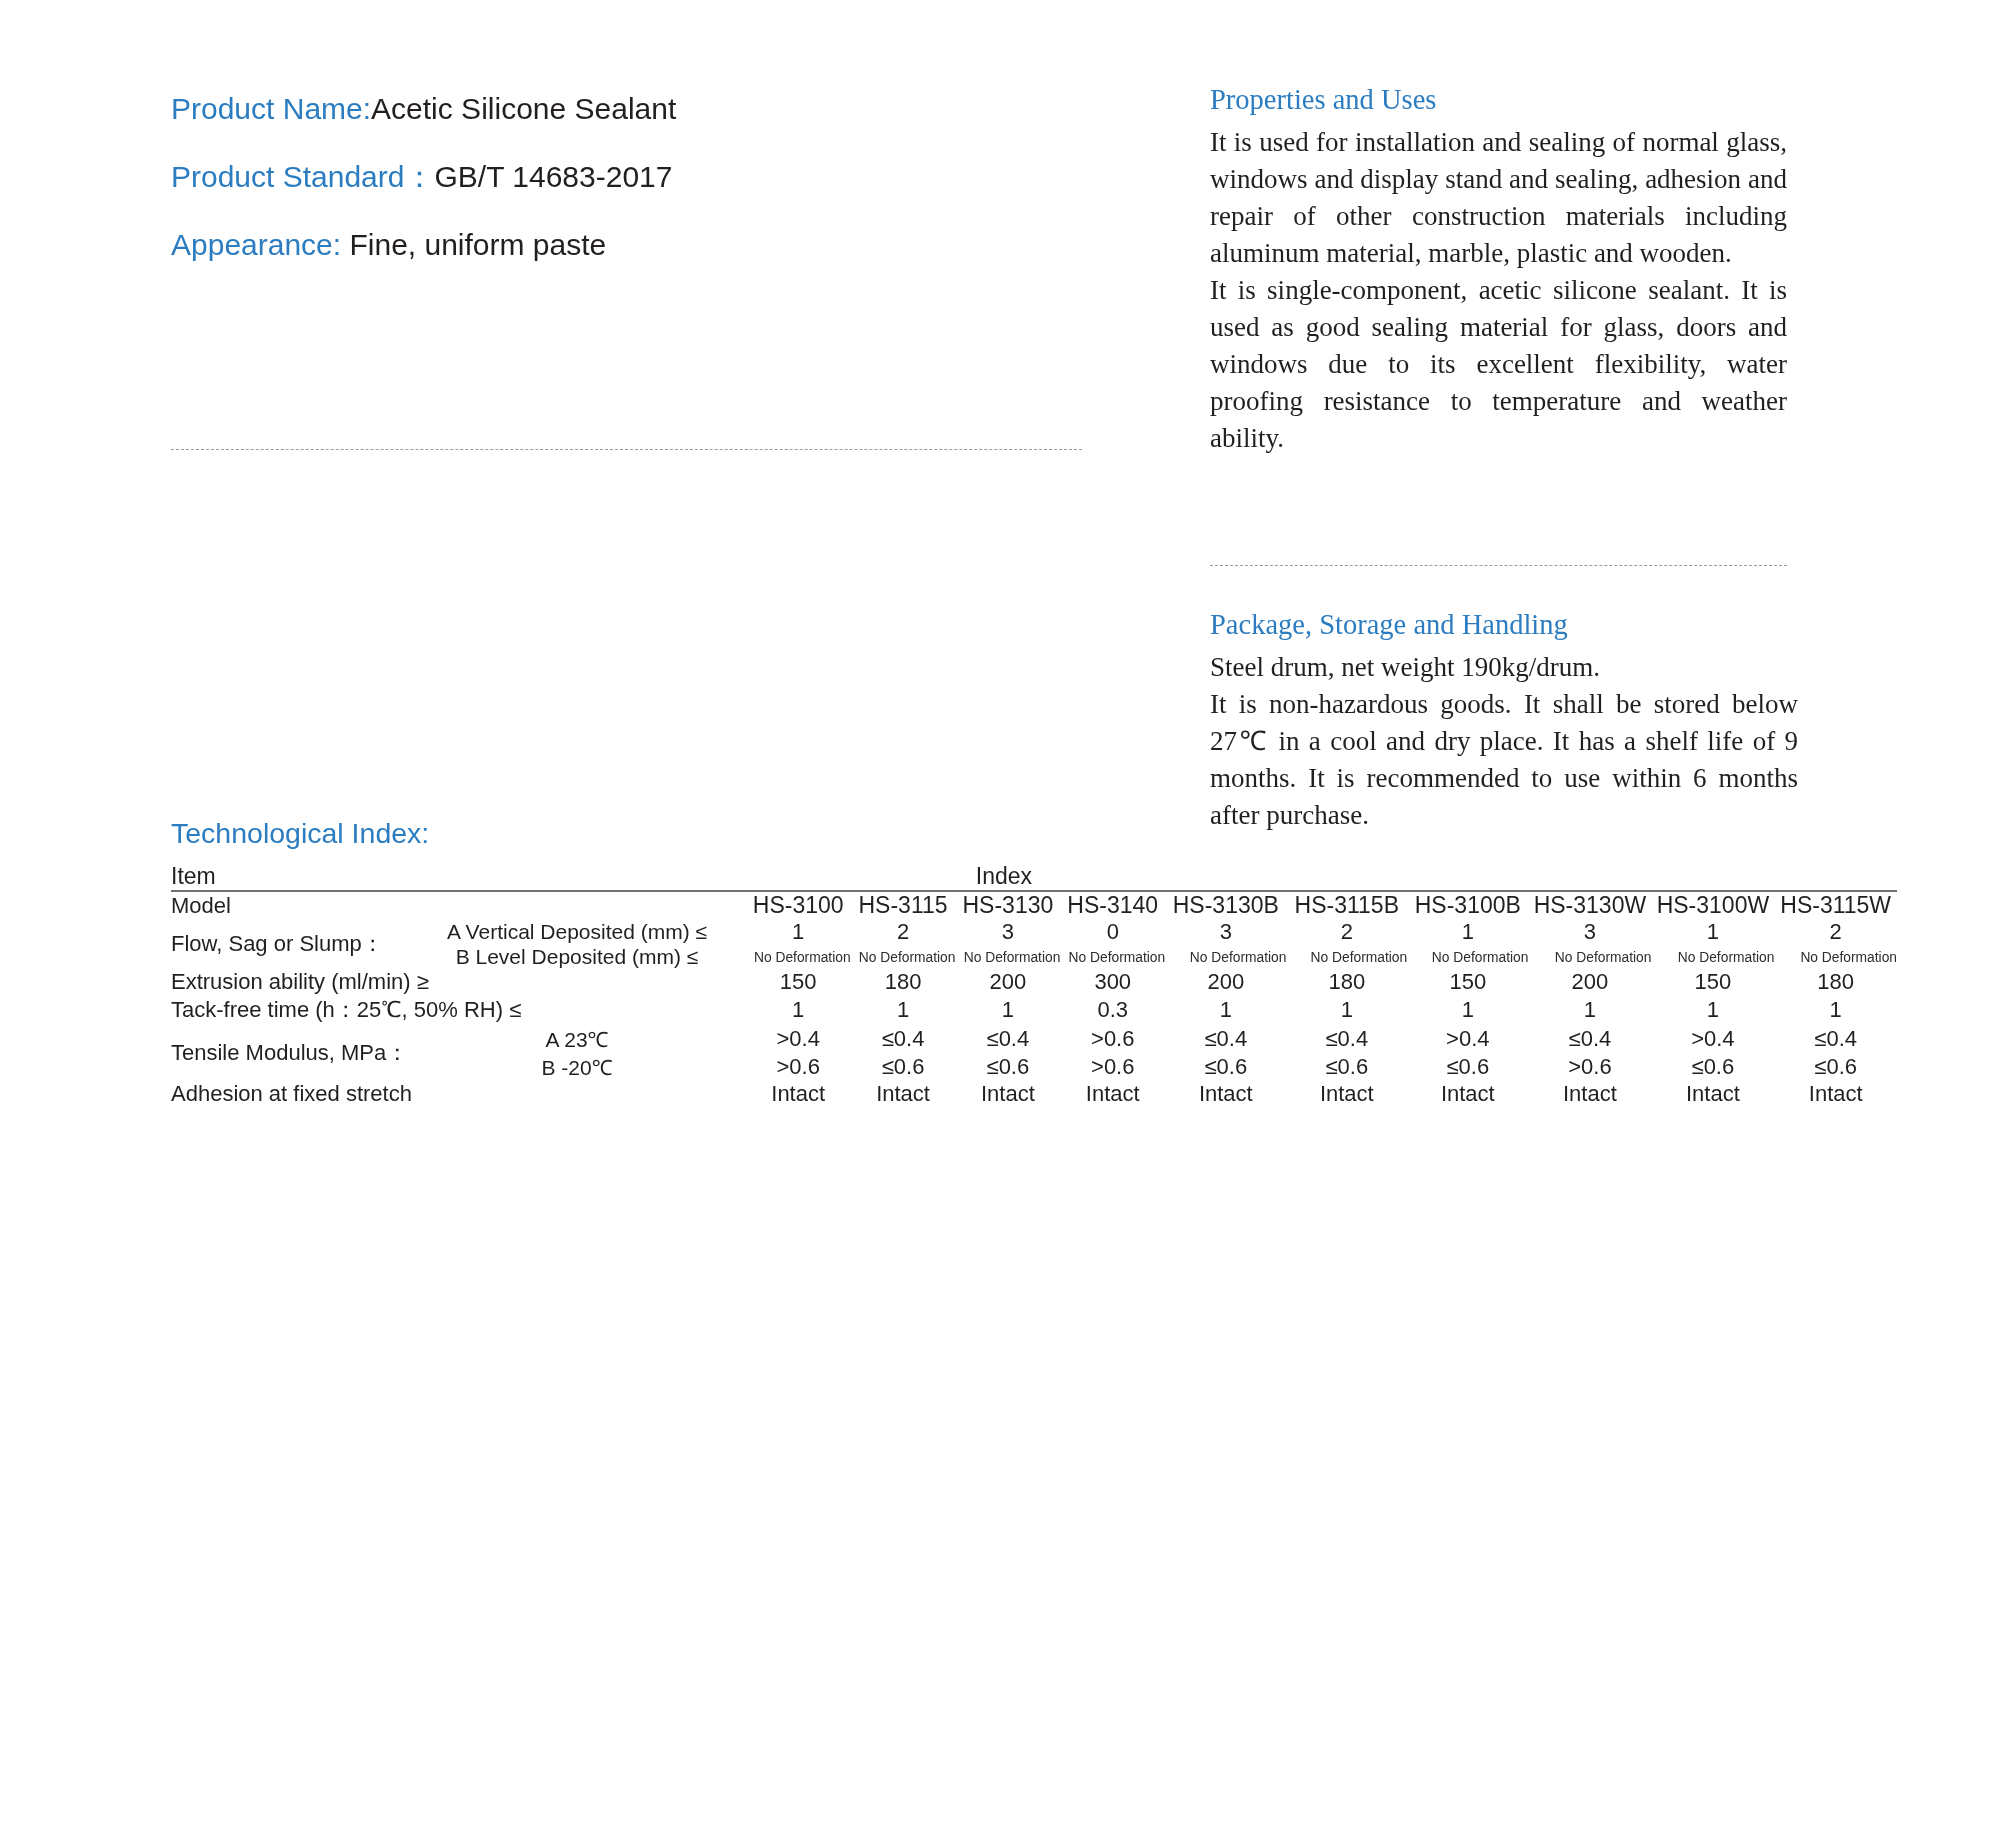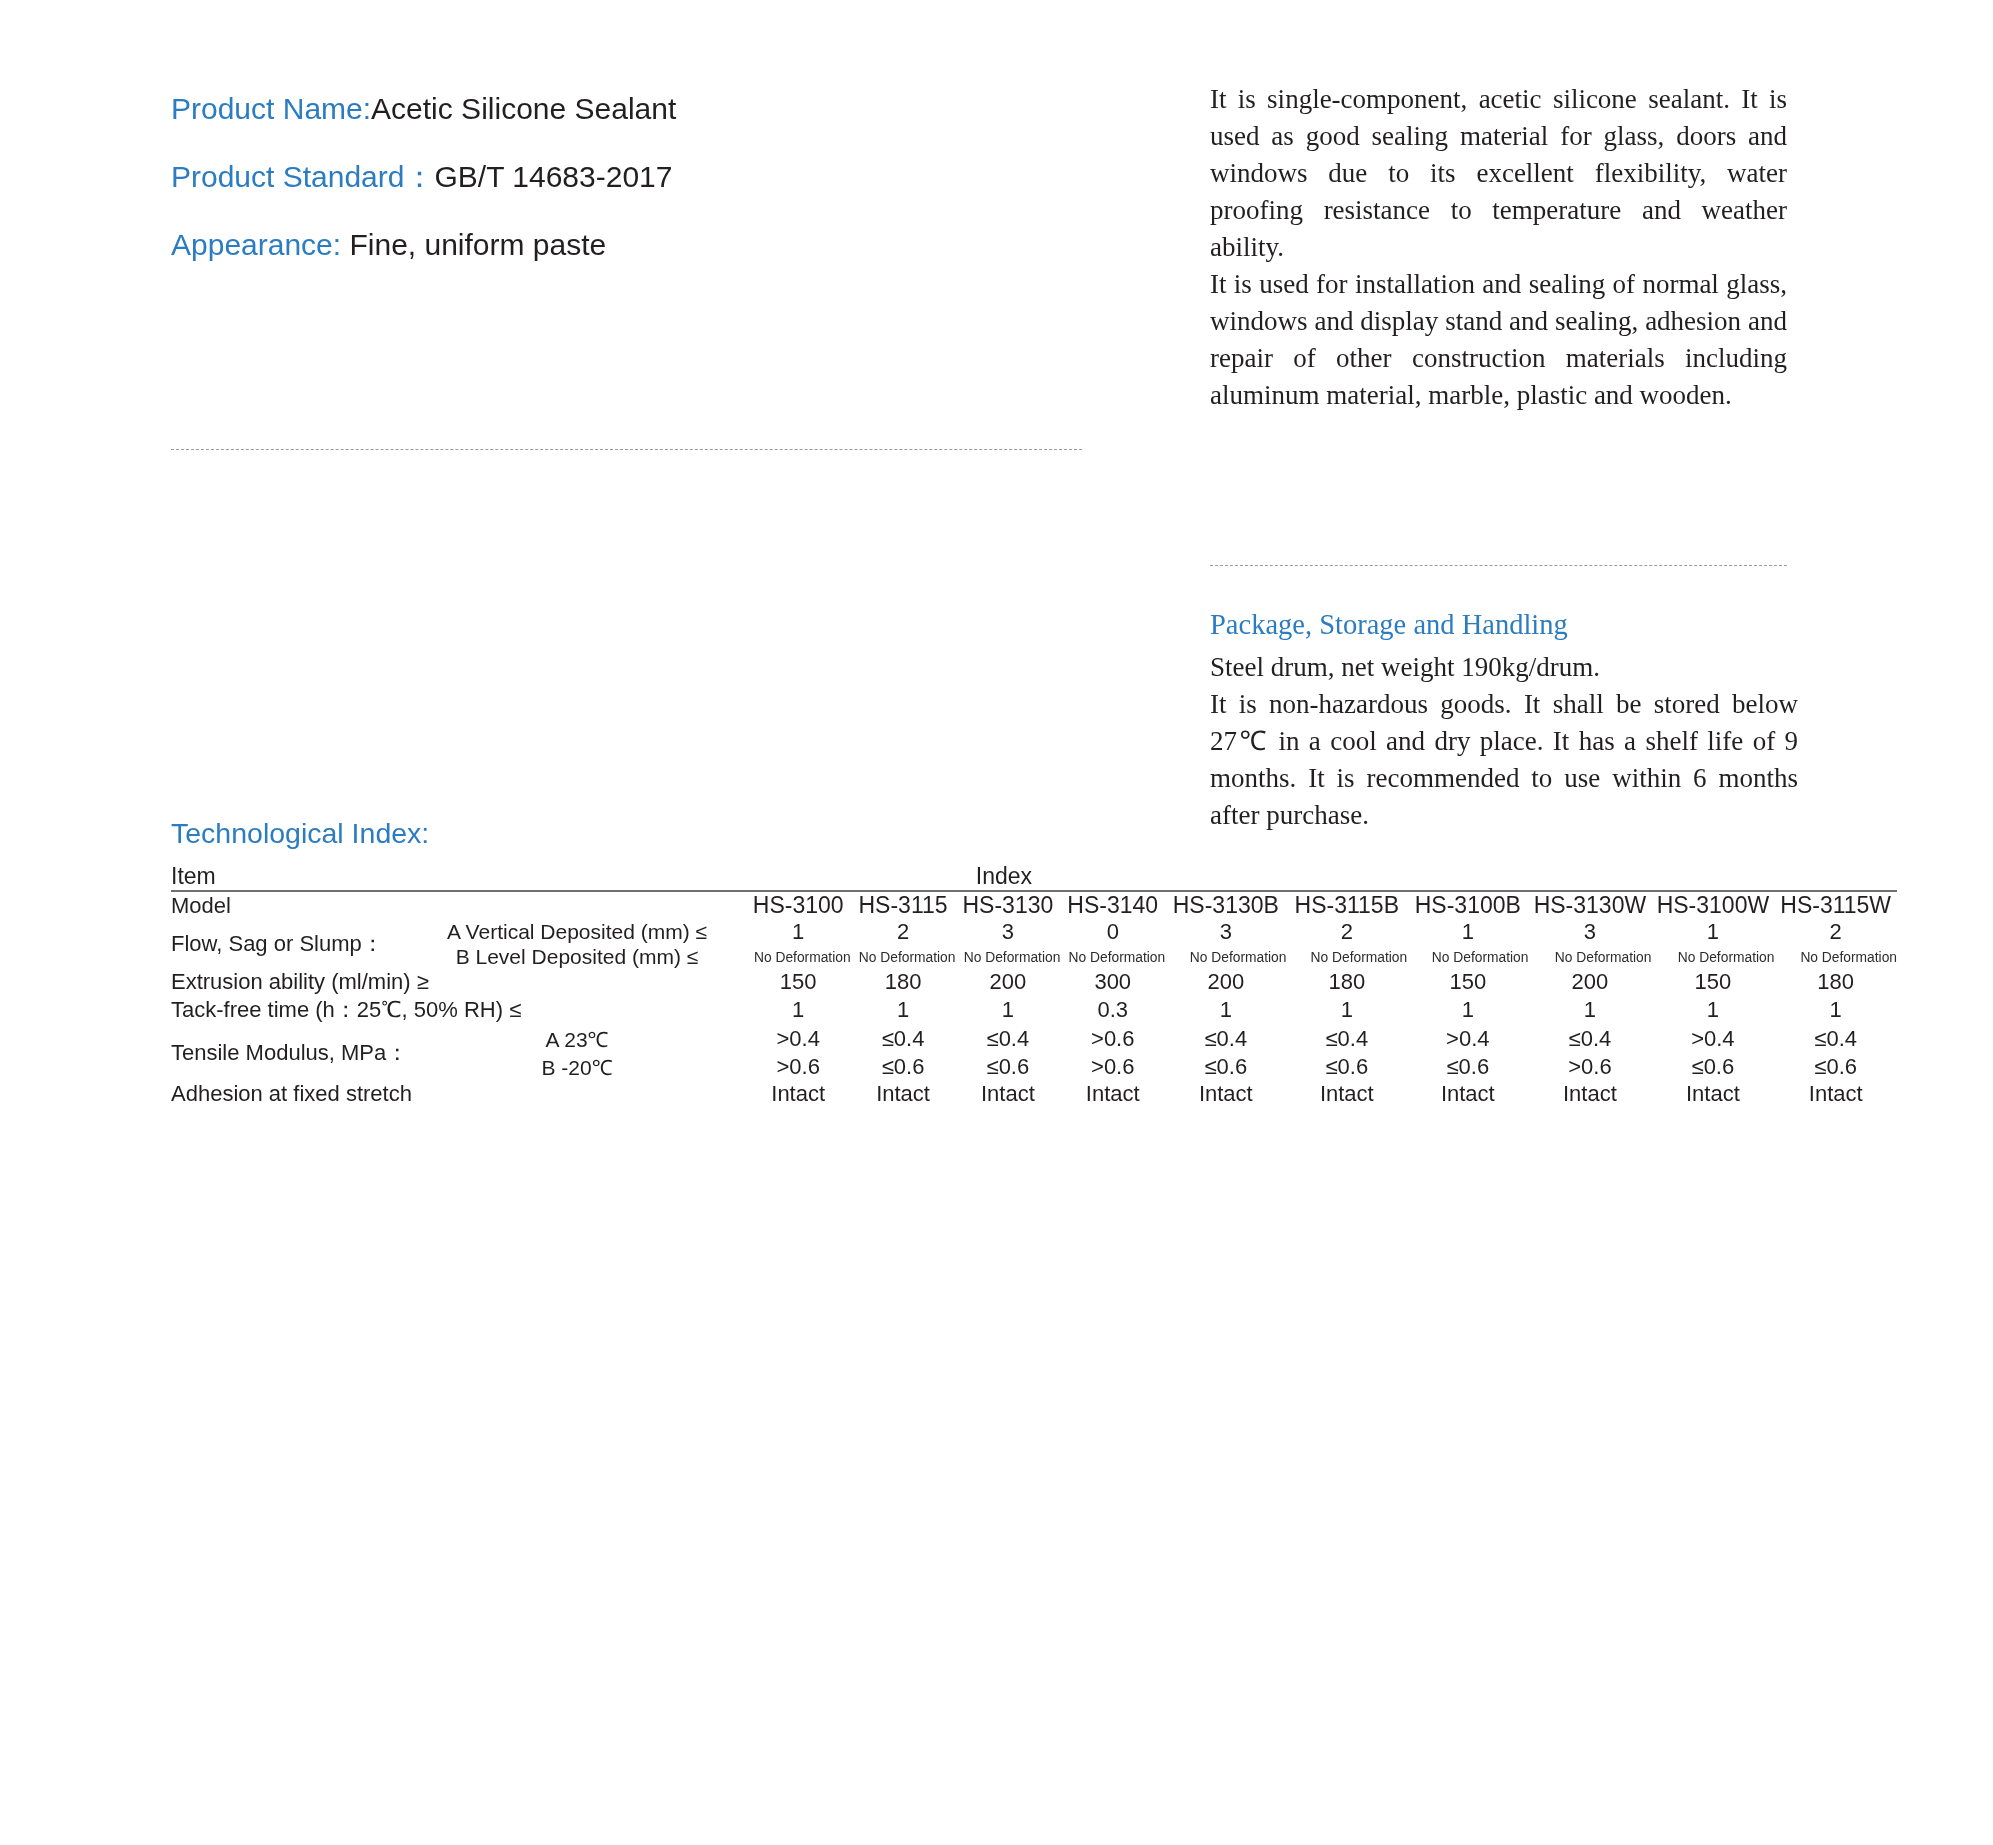--- a/index.html
+++ b/index.html
@@ -169,22 +169,23 @@
     <span class="meta-label">Product Standard：</span><span class="meta-value">GB/T 14683-2017</span>
   </div>
   <div class="meta-line">
     <span class="meta-label">Appearance:</span><span class="meta-value"> Fine, uniform paste</span>
   </div>
 </div>
 
 <div class="dashed-left"></div>
 
 <div class="right-col">
+  <h2 class="right-heading">Properties and Uses</h2>
+  <p class="right-para">It is used for installation and sealing of normal glass, windows and display stand and sealing, adhesion and repair of other construction materials including aluminum material, marble, plastic and wooden.</p>
   <p class="right-para">It is single-component, acetic silicone sealant. It is used as good sealing material for glass, doors and windows due to its excellent flexibility, water proofing resistance to temperature and weather ability.</p>
-  <p class="right-para">It is used for installation and sealing of normal glass, windows and display stand and sealing, adhesion and repair of other construction materials including aluminum material, marble, plastic and wooden.</p>
 </div>
 
 <div class="dashed-right"></div>
 
 <div class="right-col-2">
   <h2 class="right-heading">Package, Storage and Handling</h2>
   <p class="right-para nojustify">Steel drum, net weight 190kg/drum.</p>
   <p class="right-para">It is non-hazardous goods. It shall be stored below 27℃ in a cool and dry place. It has a shelf life of 9 months. It is recommended to use within 6 months after purchase.</p>
 </div>
 

